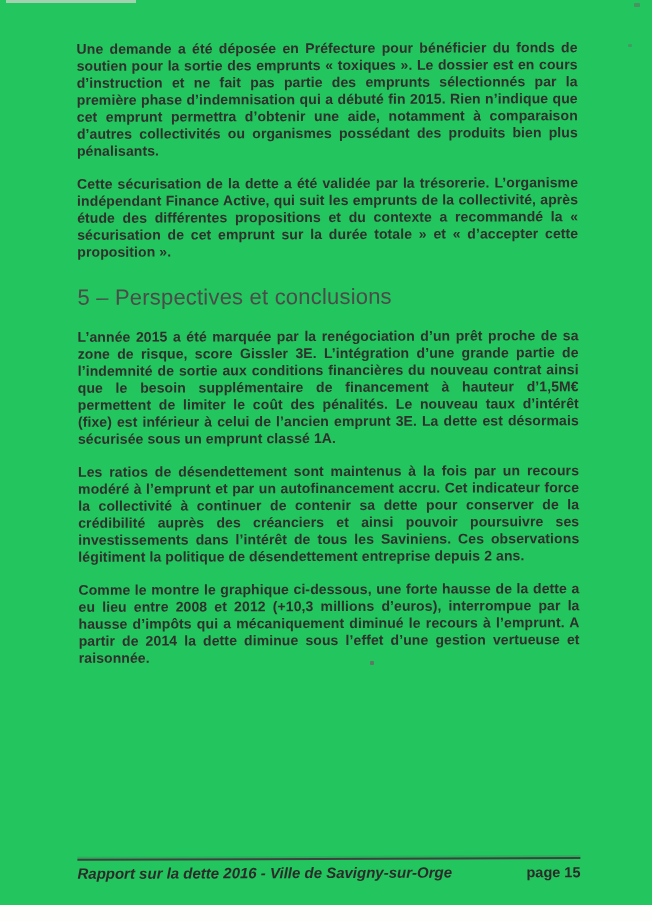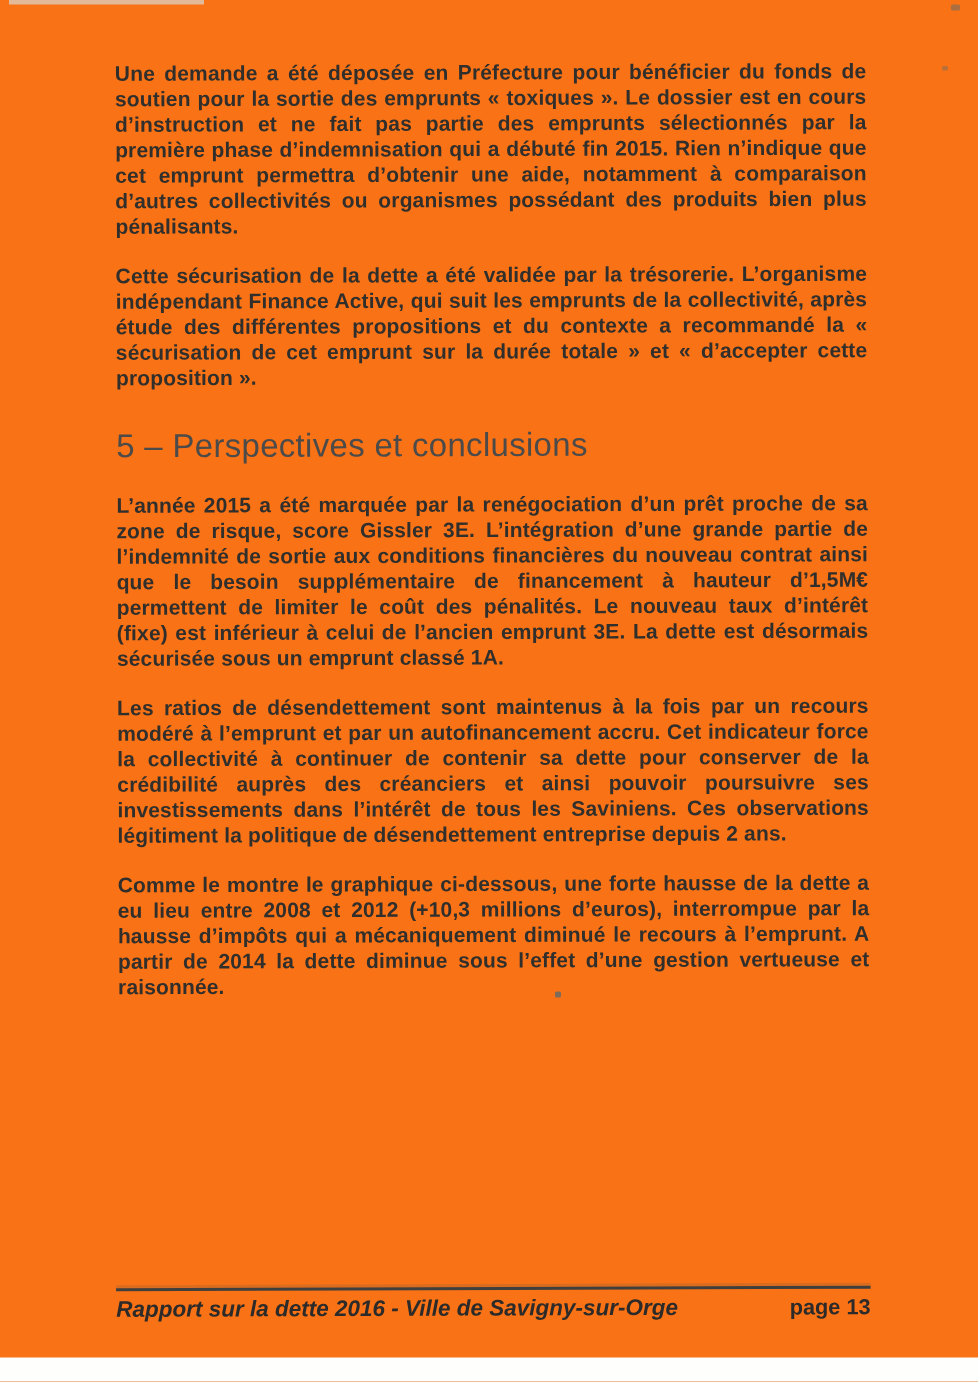--- a/index.html
+++ b/index.html
@@ -6,21 +6,21 @@
   html, body {
     margin: 0;
     padding: 0;
     background: #e8e8e8;
   }
   .page {
     position: relative;
     width: 652px;
     height: 921px;
     margin: 0 auto;
-    background: #f97316;
+    background: #22c55e;
     overflow: hidden;
     font-family: "Liberation Sans", sans-serif;
     color: #2f2d2a;
   }
   
   .scan-tilt {
     position: absolute;
     inset: 0;
     transform: rotate(-0.2deg);
     transform-origin: 50% 50%;
@@ -114,19 +114,19 @@
 
       <p class="body">L’année 2015 a été marquée par la renégociation d’un prêt proche de sa zone de risque, score Gissler 3E. L’intégration d’une grande partie de l’indemnité de sortie aux conditions financières du nouveau contrat ainsi que le besoin supplémentaire de financement à hauteur d’1,5M€ permettent de limiter le coût des pénalités. Le nouveau taux d’intérêt (fixe) est inférieur à celui de l’ancien emprunt 3E. La dette est désormais sécurisée sous un emprunt classé 1A.</p>
       <p class="body">Les ratios de désendettement sont maintenus à la fois par un recours modéré à l’emprunt et par un autofinancement accru. Cet indicateur force la collectivité à continuer de contenir sa dette pour conserver de la crédibilité auprès des créanciers et ainsi pouvoir poursuivre ses investissements dans l’intérêt de tous les Saviniens. Ces observations légitiment la politique de désendettement entreprise depuis 2 ans.</p>
       <p class="body">Comme le montre le graphique ci-dessous, une forte hausse de la dette a eu lieu entre 2008 et 2012 (+10,3 millions d’euros), interrompue par la hausse d’impôts qui a mécaniquement diminué le recours à l’emprunt. A partir de 2014 la dette diminue sous l’effet d’une gestion vertueuse et raisonnée.</p>
     </div>
 
     <div class="footer">
       <div class="footer-rule"></div>
       <div class="footer-row">
         <span class="footer-left">Rapport sur la dette 2016 - Ville de Savigny-sur-Orge</span>
-        <span class="footer-right">page 13</span>
+        <span class="footer-right">page 15</span>
       </div>
     </div>
   </div>
 
   <div class="bottom-strip"></div>
 </div>
 
 </body></html>

